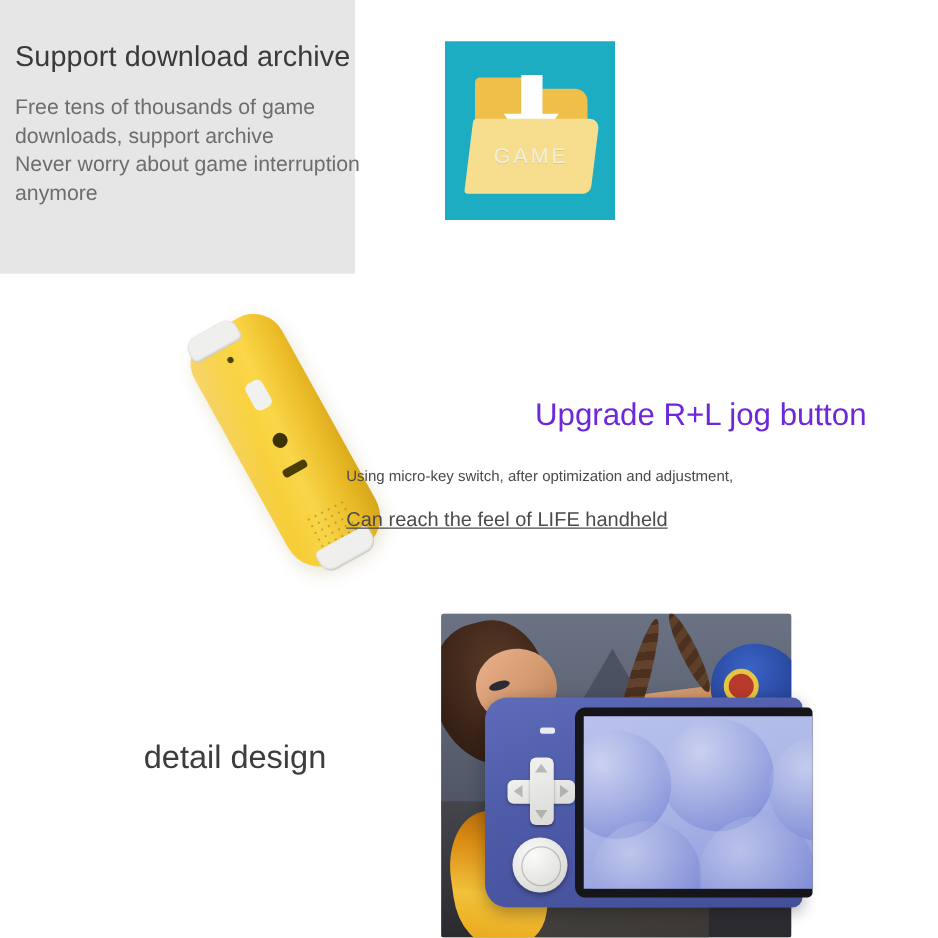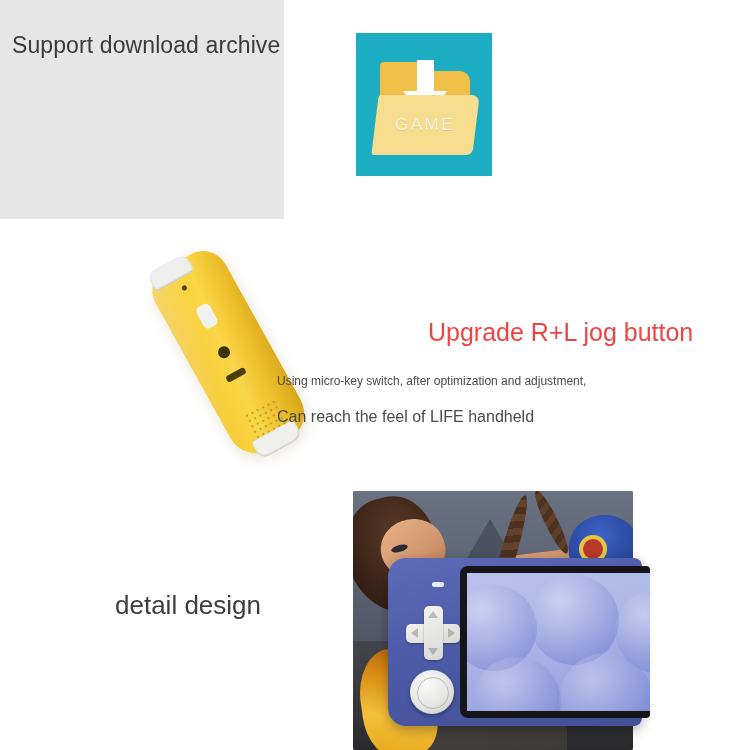--- a/index.html
+++ b/index.html
@@ -98,29 +98,29 @@
   }
   .speaker{
     position:absolute; left:22px; top:166px; width:36px; height:28px;
     background:
       radial-gradient(circle, rgba(130,105,5,.55) 1px, transparent 1.2px) 0 0/6px 6px;
     opacity:.8; transform:rotate(2deg);
   }
 
   .s2-title{
     position:absolute; left:428px; top:318px;
-    font-size:25px; color:#ef4444; white-space:nowrap;
+    font-size:25px; color:#6d28d9; white-space:nowrap;
   }
   .s2-line1{
     position:absolute; left:277px; top:374px;
     font-size:12px; color:#4a4a4a; white-space:nowrap;
   }
   .s2-line2{
     position:absolute; left:277px; top:408px;
-    font-size:16px; color:#4a4a4a; white-space:nowrap;
+    font-size:16px; color:#4a4a4a; white-space:nowrap;text-decoration:underline;
   }
 
   
   .s3-title{
     position:absolute; left:115px; top:554px;
     font-size:26px; color:#3d3d3d; white-space:nowrap;margin-top:36px;
   }
   .s3-body{ position:absolute; left:103px; top:596px; width:250px; }
   .s3-body span{
     display:block; font-size:16px; color:#4b4b4b;
@@ -268,20 +268,26 @@
 </style>
 </head>
 <body>
 
 <div class="page">
 
   <div class="gray-panel"></div>
 
   <div class="s1-title">Support download archive</div>
 
+  <div class="s1-body">
+    <span>Free tens of thousands of game</span>
+    <span>downloads, support archive</span>
+    <span>Never worry about game interruption</span>
+    <span> anymore</span>
+  </div>
 
   <div class="dl-icon">
     <div class="folder-back"></div>
     <div class="dl-arrow">
       <div class="stem"></div>
       <div class="head"></div>
     </div>
     <div class="folder-front">
       <span class="folder-label">GAME</span>
     </div>

